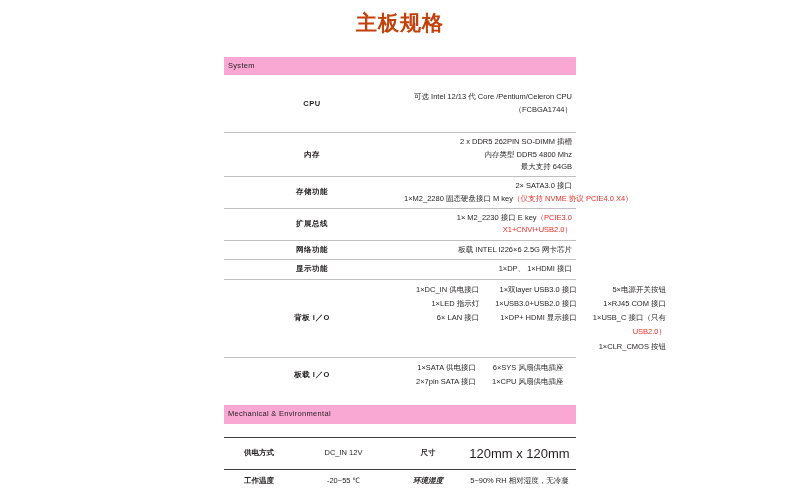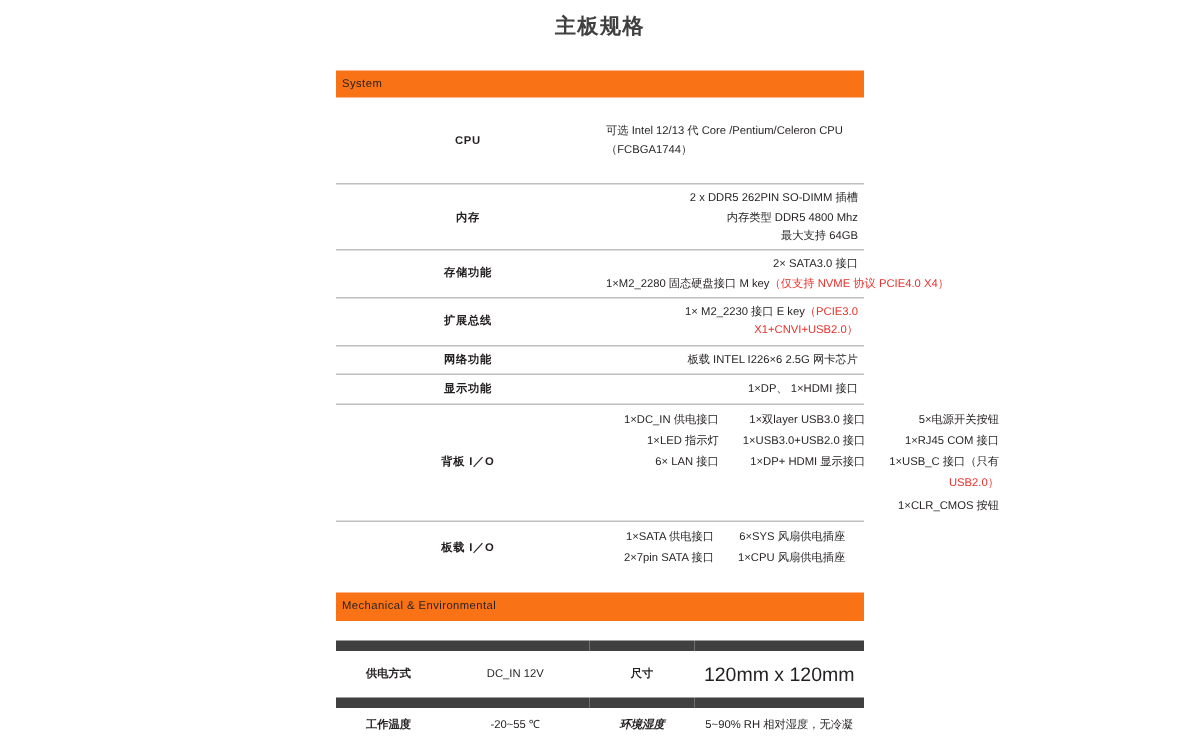--- a/index.html
+++ b/index.html
@@ -15,23 +15,23 @@
     overflow: hidden;
   }
   .page {
     position: relative;
     width: 800px;
     height: 500px;
     box-sizing: border-box;
   }
   .page-title {
     text-align: center;
-    font-size: 14px;
-    font-weight: bold;
-    color: #404040;
+    font-size: 21px;
+    font-weight: bold;
+    color: #c2410c;
     margin-top: 9px;
     letter-spacing: 1px;
   }
   .sheet {
     margin: 0 auto;
     width: 352px;
     margin-left: 224px;
     margin-top: 20px;
   }
   table.spec {
@@ -40,21 +40,21 @@
     table-layout: fixed;
   }
   table.spec td {
     vertical-align: middle;
     font-size: 7.5px;
     line-height: 1.65;
     padding: 3px 4px;
     color: #231f20;
   }
   .section-head td {
-    background: #f97316;
+    background: #f9a8d4;
     color: #ffffff;
     font-size: 9.5px;
     padding: 6px 10px;
     font-weight: normal;
     letter-spacing: .3px;
   }
   .rowline td {
     border-top: 1px solid #bfbfbf;
   }
   .lbl {
@@ -62,21 +62,21 @@
     font-weight: bold;
     width: 66px;
     font-size: 7.5px;
     letter-spacing: .5px;
   }
   .val {
     text-align: right;
     padding-left: 8px;
   }
   .val-c {
-    text-align: left;
+    text-align: right;
   }
   .red {
     color: #e8302a;
   }
   .multi div {
     white-space: nowrap;
   }
   .io-grid {
     display: flex;
     width: 100%;
@@ -90,21 +90,21 @@
     line-height: 1.9;
     margin-left: 12px;
   }
   .io-col.c2 { flex: 1.05; }
   .io-col.c3 { flex: 1.15; }
   .spacer td {
     height: 7px;
     padding: 0;
   }
   .me-row td {
-    border-top: 7px solid #404040;
+    border-top: 1px solid #404040;
   }
   .me-lbl {
     text-align: center;
     font-weight: bold;
     width: 66px;
   }
   .me-val {
     text-align: center;
     width: 95px;
   }

